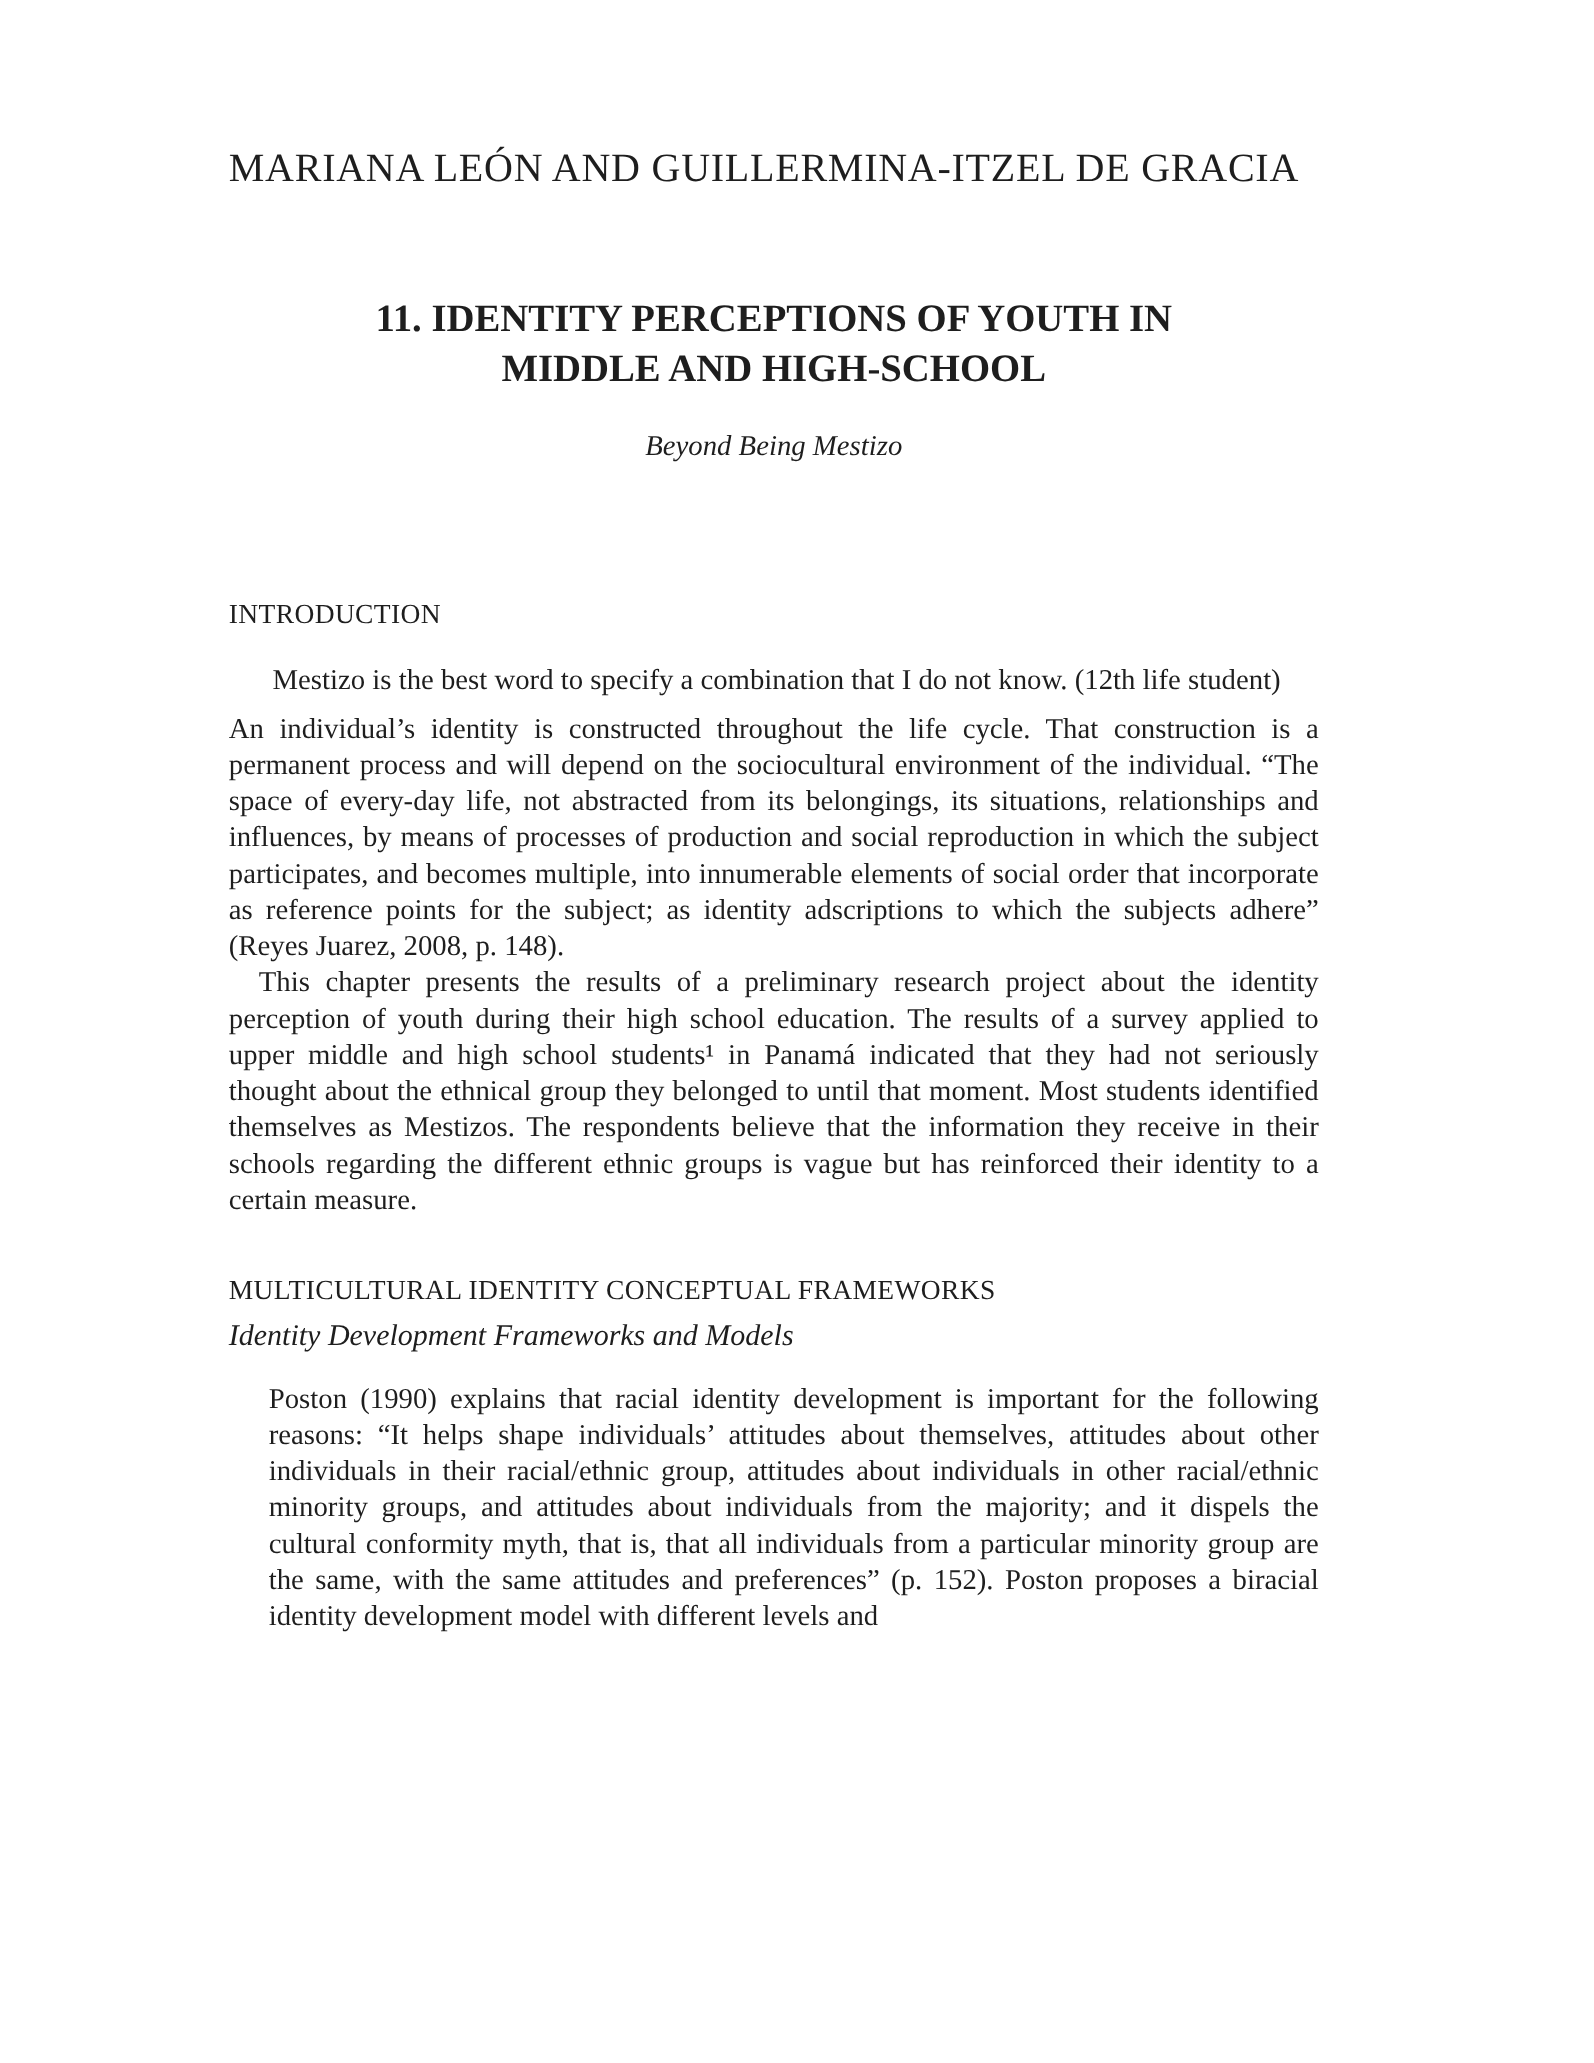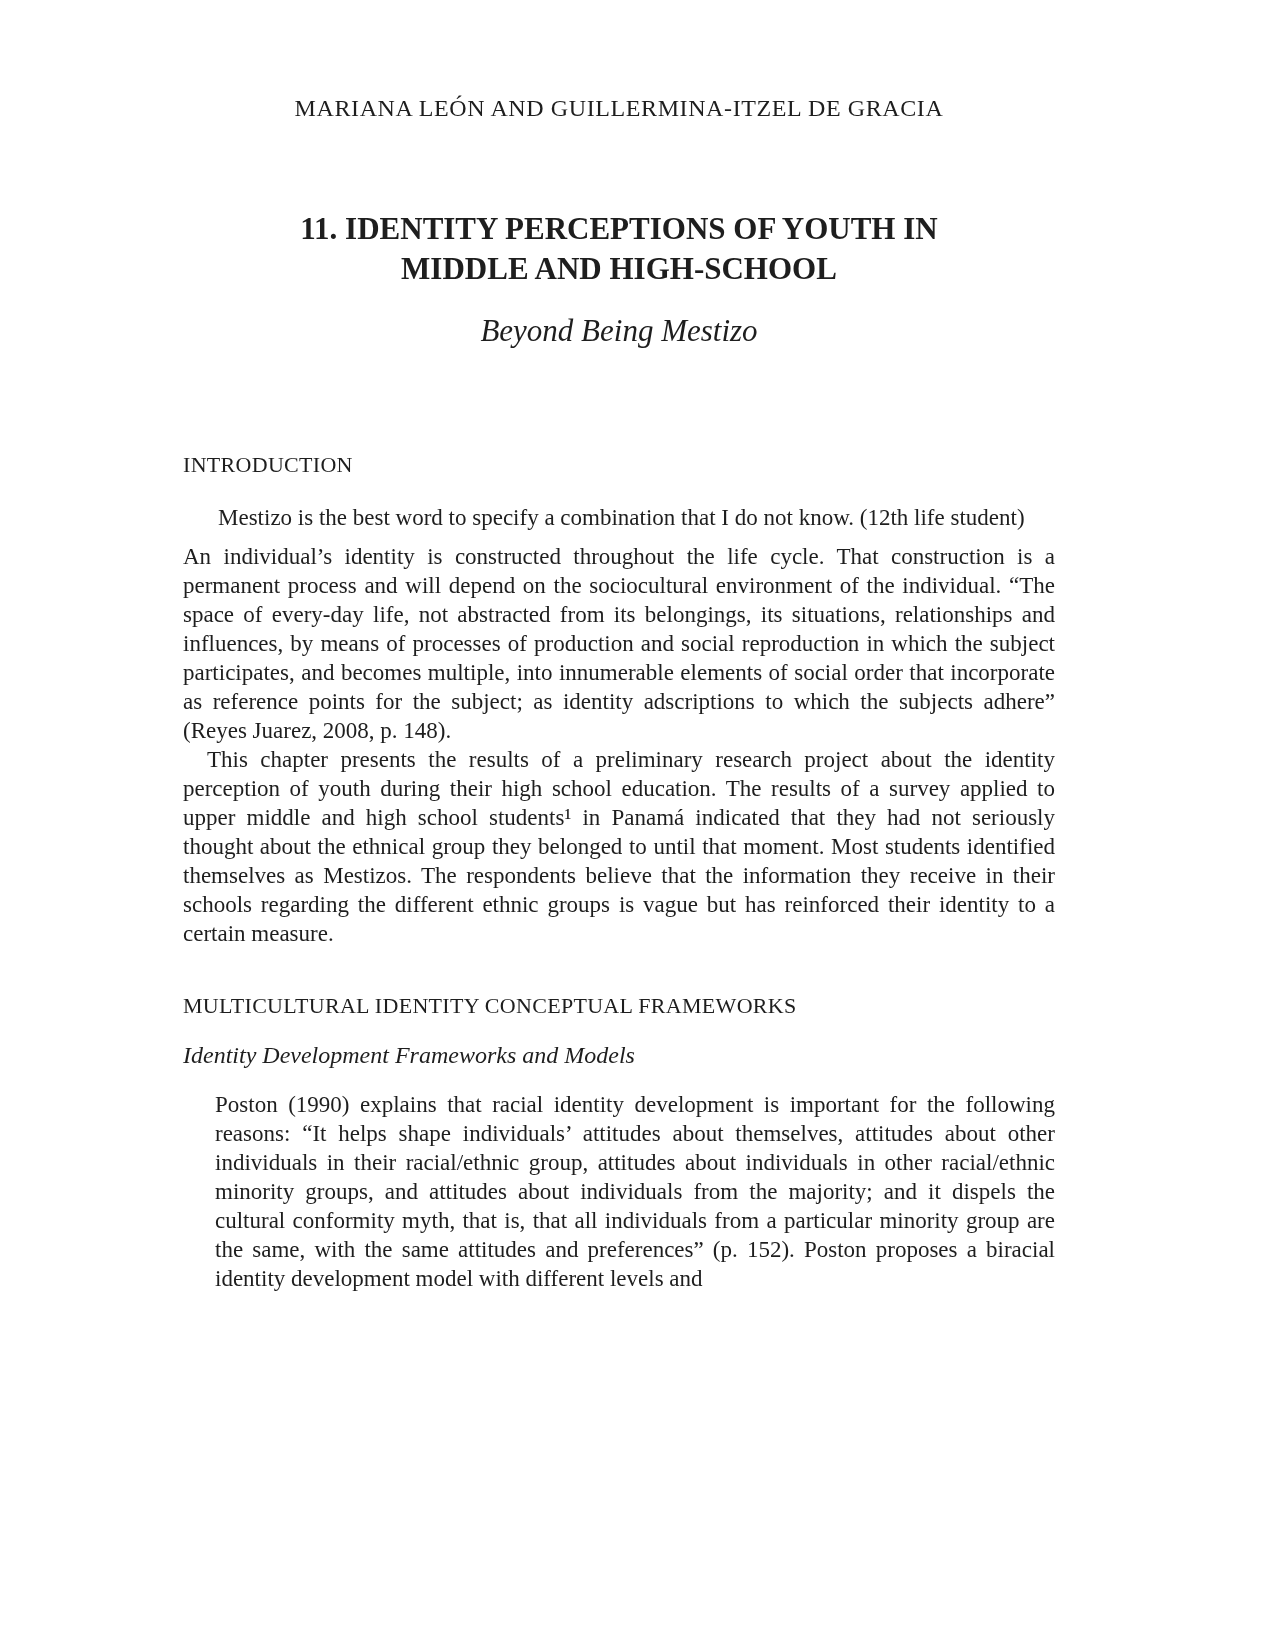--- a/index.html
+++ b/index.html
@@ -12,39 +12,38 @@
     color: #1e1e1e;
     overflow: hidden;
   }
   .content {
     position: absolute;
     left: 183px;
     top: 0;
     width: 872px;
   }
   .authors {
-    margin-top: 93px;
-    text-align: center;
-    font-size: 24px;
+    margin-top: 119px;
+    font-size: 32px;
     line-height: 30px;
     letter-spacing: 0.6px;
   }
   .chapter-title {
     margin-top: 86px;
     text-align: center;
     font-weight: bold;
     font-size: 31px;
     line-height: 40px;
     white-space: pre-line;
   }
   .chapter-subtitle {
     margin-top: 26px;
     text-align: center;
     font-style: italic;
-    font-size: 31px;
+    font-size: 23px;
     line-height: 32px;
   }
   .section-heading {
     text-align: left;
     font-size: 22px;
     line-height: 28px;
     letter-spacing: 0.3px;
   }
   .intro-heading { margin-top: 104px; }
   .frameworks-heading { margin-top: 44px; }
@@ -57,21 +56,21 @@
   .para {
     font-size: 23px;
     line-height: 29px;
     text-align: justify;
     margin: 0;
   }
   .p-first { margin-top: 10px; }
   .p-indent { text-indent: 24px; }
   .p-after-sub { margin-top: 20px; margin-left: 32px; }
   .subsection-heading {
-    margin-top: 20px;
+    margin-top: 8px;
     font-style: italic;
     font-size: 24px;
     line-height: 30px;
     text-align: left;
   }
   .footer {
     position: absolute;
     left: 183px;
     top: 1608px;
     width: 1000px;

